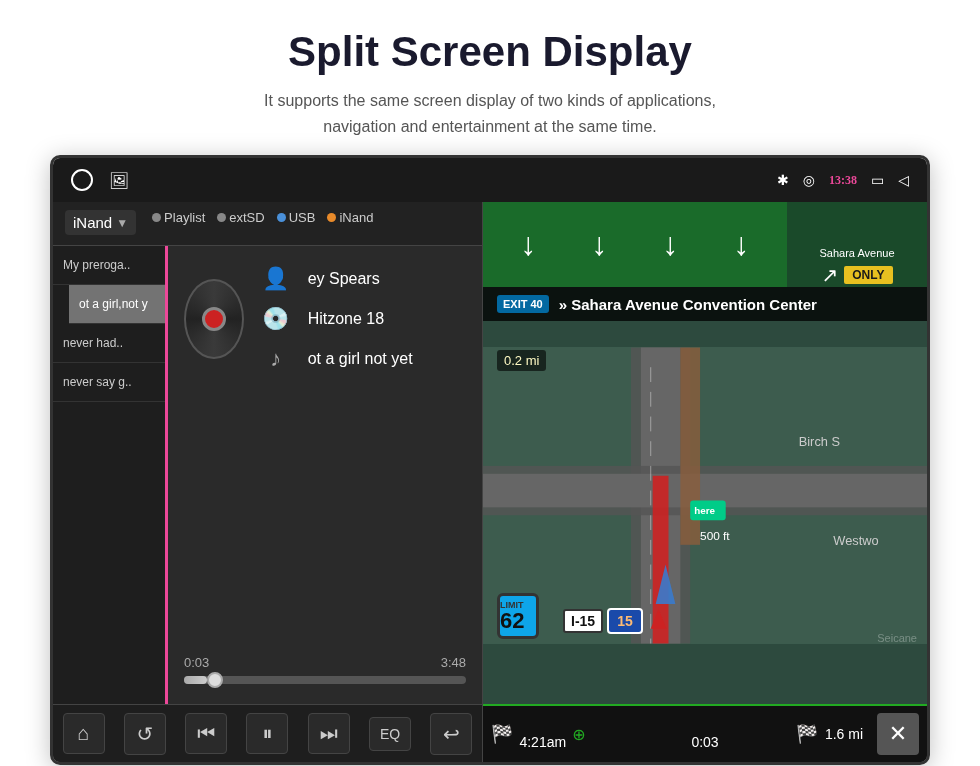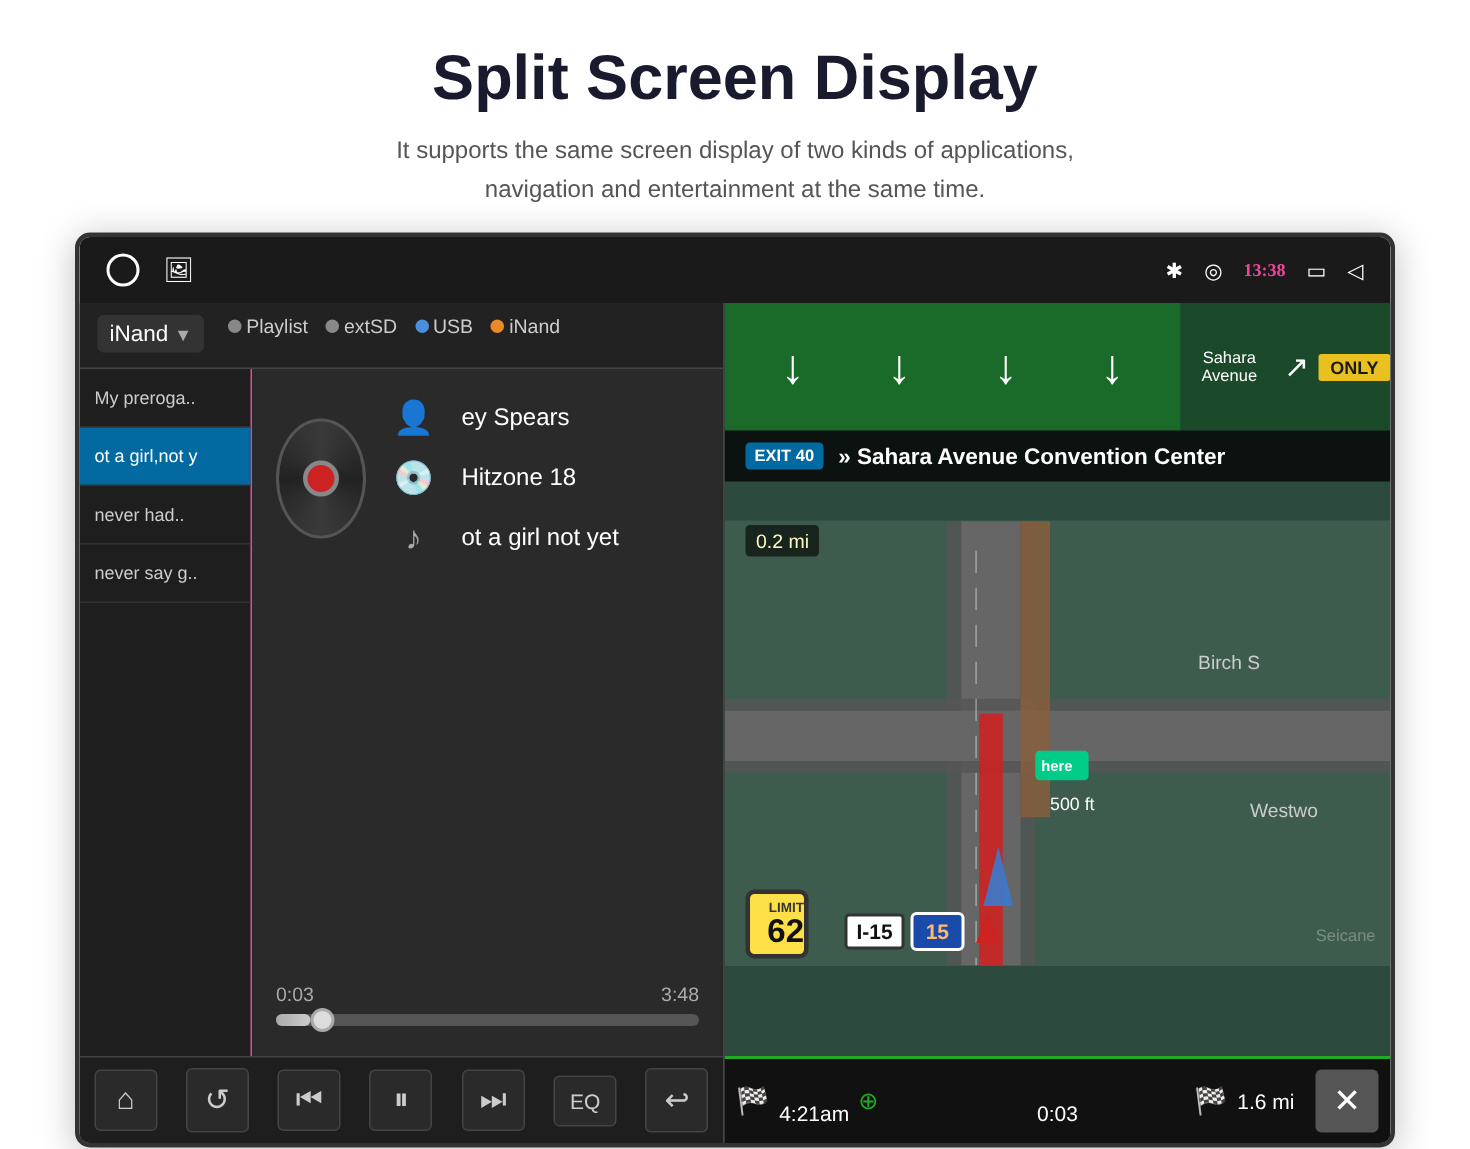--- a/index.html
+++ b/index.html
@@ -134,34 +134,35 @@
     .dot-orange { background: #e88a2a; }
 
     
     .playlist {
       flex: 1;
       display: flex;
     }
     .playlist-list {
       width: 115px;
       background: #1e1e1e;
-      border-right: 1px solid #ec4899;
+      border-right: 3px solid #ec4899;
       display: flex;
       flex-direction: column;
     }
     .playlist-item {
       padding: 12px 10px;
       color: #ccc;
       font-size: 12px;
       border-bottom: 1px solid #333;
       cursor: pointer;
     }
     .playlist-item.active {
-      background: #0369a1;
-      color: #fff;
+      background: #737373;
+      color: #fff;
+      margin-left: 16px;
     }
 
     
     .player-center {
       flex: 1;
       display: flex;
       flex-direction: column;
       align-items: center;
       padding: 20px 16px 10px;
     }
@@ -293,23 +294,23 @@
       padding: 10px;
     }
     .arrow-down {
       color: #fff;
       font-size: 32px;
     }
     .sign-right {
       background: #1a4a2a;
       width: 140px;
       display: flex;
-      flex-direction: row;
-      align-items: center;
-      justify-content: space-between;
+      flex-direction: column;
+      align-items: center;
+      justify-content: flex-end;
       gap: 4px;
     }
     .sign-sahara {
       color: #fff;
       font-size: 11px;
       text-align: center;
     }
     .sign-only-box {
       background: #e8c020;
       color: #1a1a1a;
@@ -361,25 +362,25 @@
     .map-svg {
       width: 100%;
       height: 100%;
     }
 
     
     .speed-box {
       position: absolute;
       bottom: 65px;
       left: 14px;
-      background: #fde047;
+      background: #0ea5e9;
       border: 3px solid #333;
       border-radius: 6px;
       width: 42px;
-      text-align: right;
+      text-align: left;
       padding: 4px 0;
     }
     .speed-limit-label {
       font-size: 9px;
       color: #333;
       font-weight: bold;
     }
     .speed-value {
       font-size: 22px;
       font-weight: 900;
@@ -478,21 +479,21 @@
       font-size: 22px;
       cursor: pointer;
       display: flex;
       align-items: center;
       justify-content: center;
       margin-left: 8px;
     }
 
     .watermark {
       position: absolute;
-      bottom: 74px;
+      bottom: 60px;
       right: 10px;
       color: rgba(255,255,255,0.3);
       font-size: 11px;
     }
   </style>
 </head>
 <body>
 
 <div class="page-header">
   <h1 class="page-title">Split Screen Display</h1>

